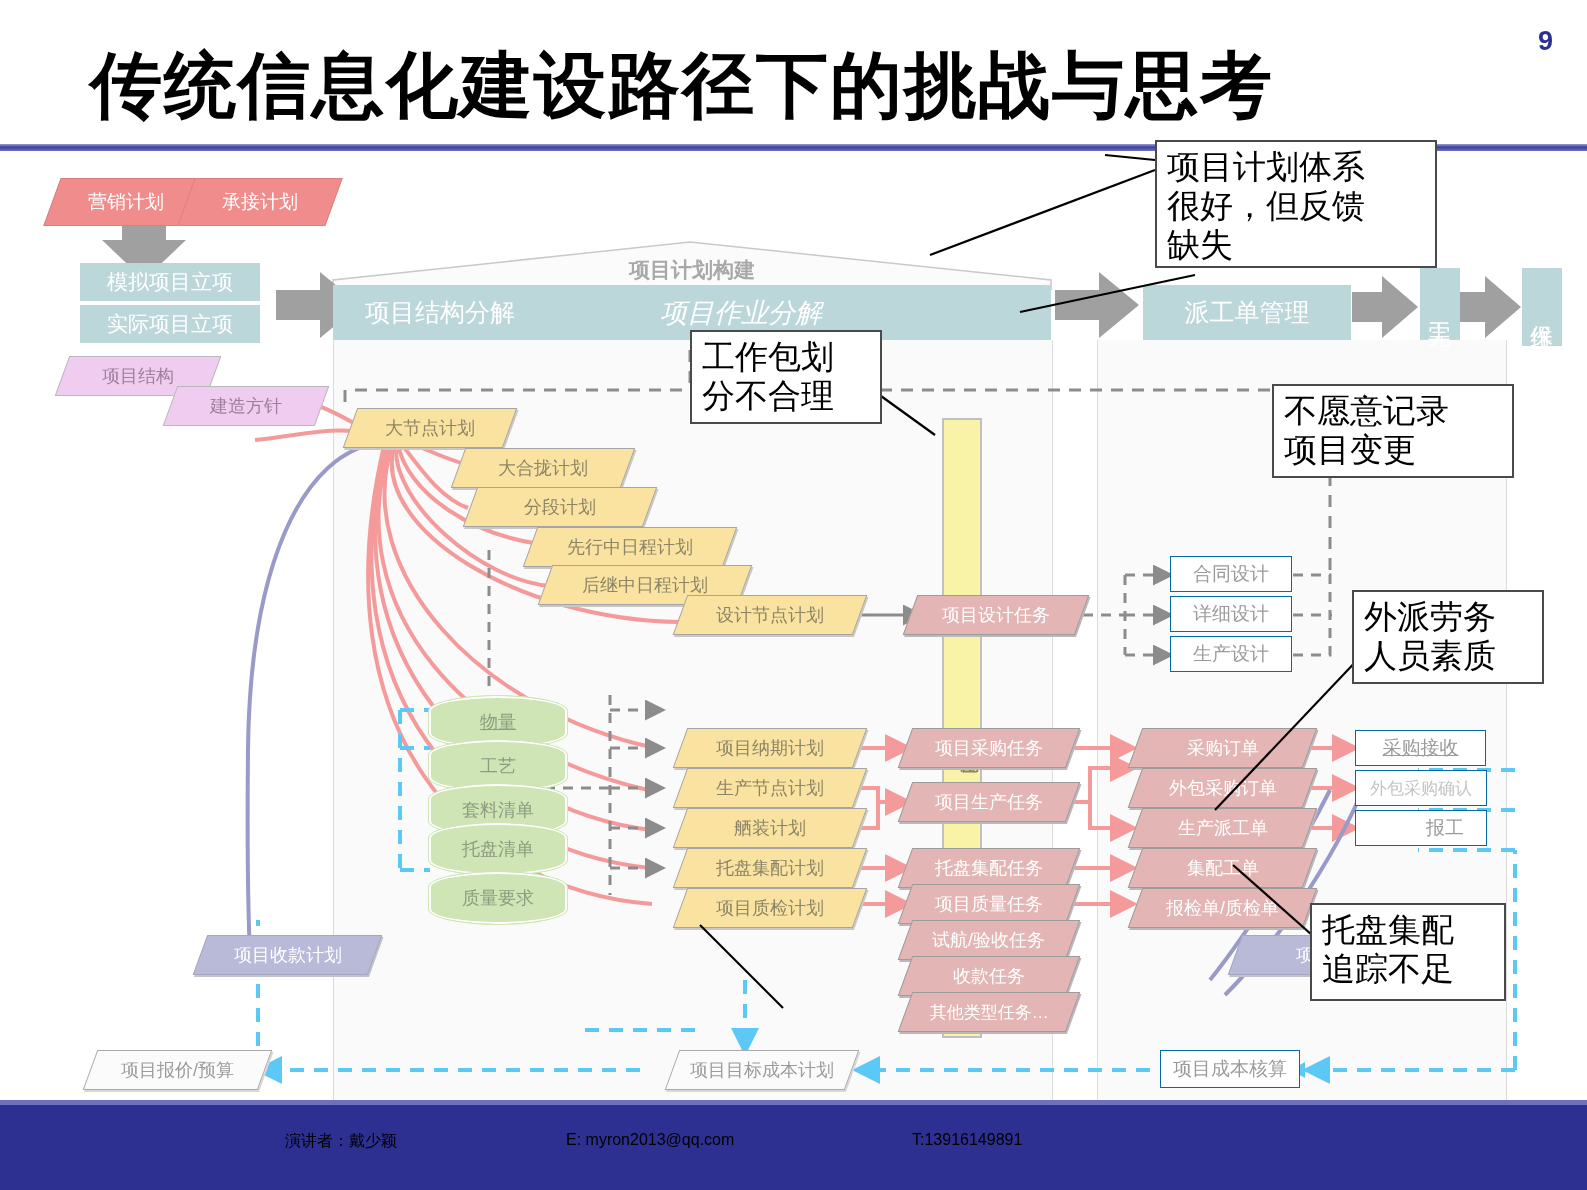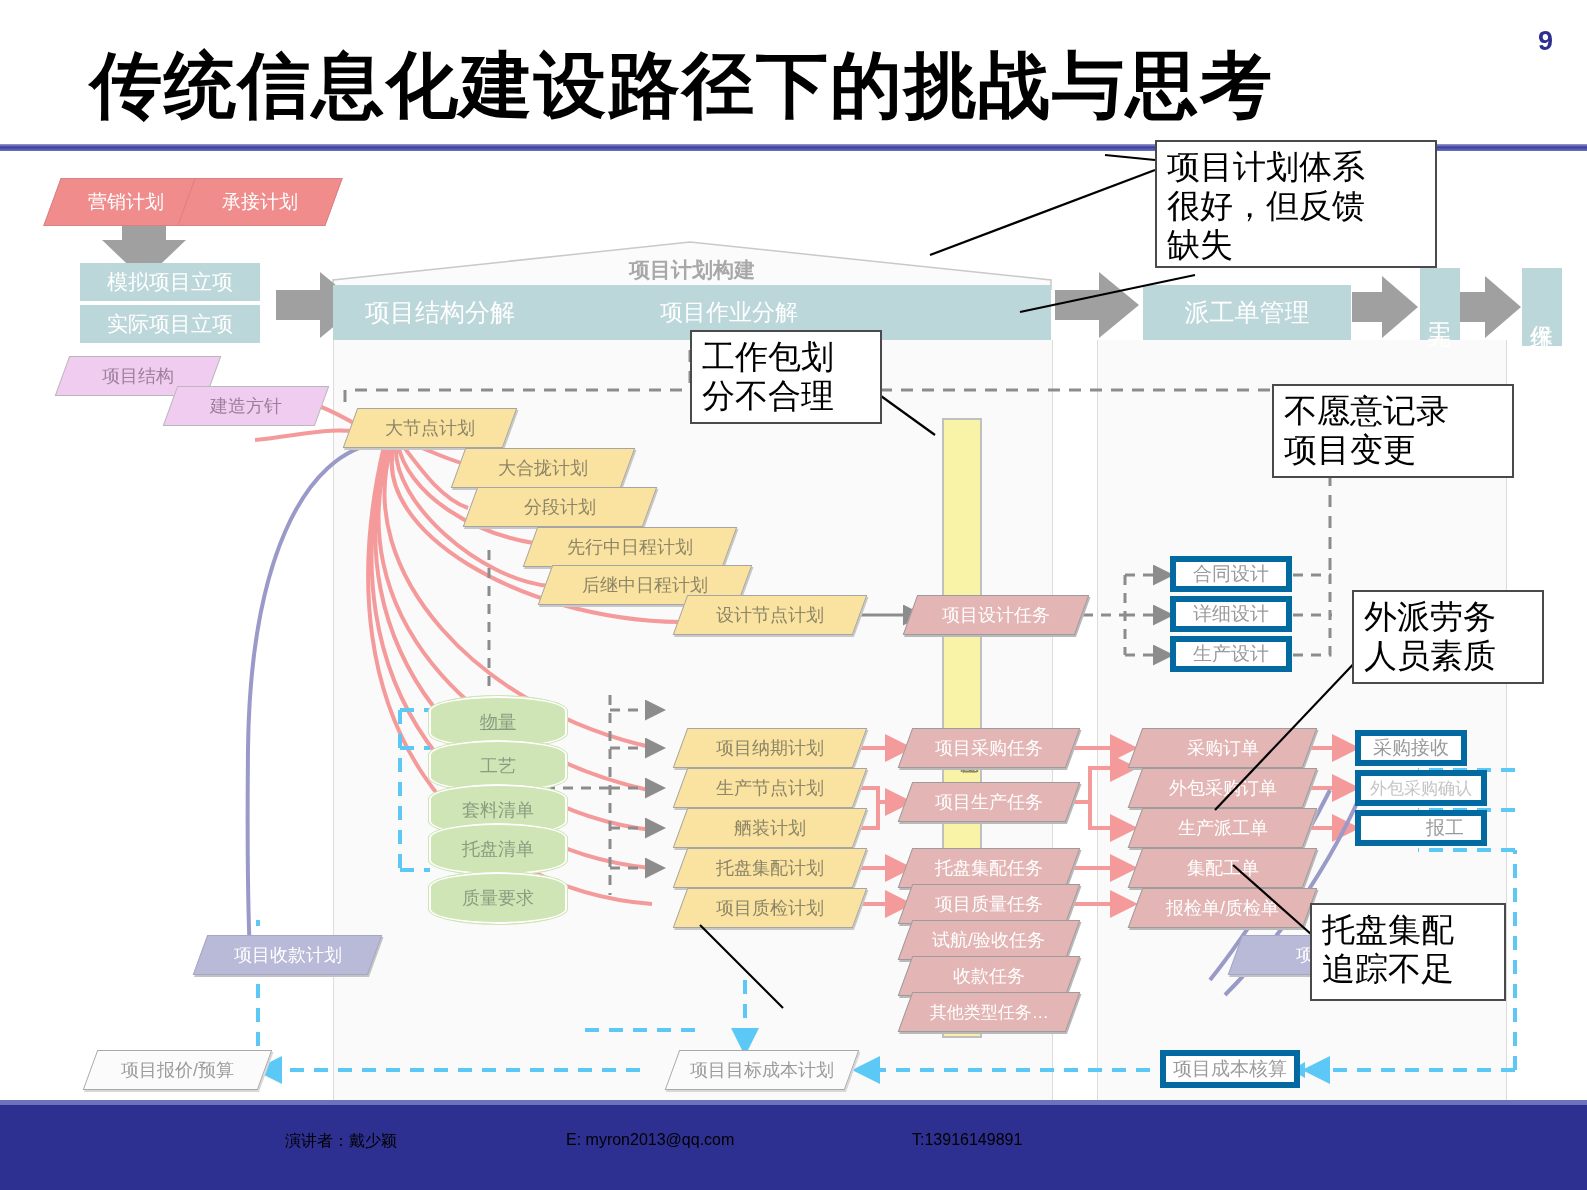--- a/index.html
+++ b/index.html
@@ -35,21 +35,21 @@
   .para > span{transform:skewX(20deg);display:block;}
 
   .red-para{background:#f08c8c;color:#fff;border:1px solid #d98080;}
   .task-para{background:#e3b5b5;color:#fff;border:1px solid #9c9c9c;box-shadow:2px 2px 0 #b9b9b9;}
   .mauve-para{background:#edc8ee;background:#f0cdf0;color:#9b7f9b;border:1px solid #b9b9b9;}
   .yellow-para{background:#fae3a0;color:#8d8566;border:1px solid #a5a5a5;box-shadow:2px 2px 0 #c8c8c8;}
   .purple-para{background:#b9b9d8;color:#fff;border:1px solid #a7a7c4;box-shadow:2px 2px 0 #c3c3c3;}
   .white-para{background:#fbfbfb;color:#9b9b9b;border:1px solid #a9a9a9;box-shadow:2px 2px 0 #d8d8d8;}
 
   .teal-box{background:#bcd7da;color:#fff;border:0;}
-  .white-box{background:#fff;color:#9b9b9b;border:6px solid #0369a1;}
+  .white-box{background:#fff;color:#9b9b9b;border:1px solid #0369a1;}
   .vert{writing-mode:vertical-rl;text-orientation:upright;line-height:1.05;}
 
   
   .cyl{position:absolute;width:138px;height:52px;background:#cfe5b6;border:1px solid #cfe5b6;
        border-radius:50%/16px;display:flex;align-items:center;justify-content:center;
        color:#8d9c80;font-size:18px;box-shadow:0 0 0 2px #fff inset;}
 
   
   #plan-banner{position:absolute;left:333px;top:100px;width:718px;height:40px;
                color:#a8a8a8;font-size:21px;display:flex;align-items:center;justify-content:center;font-weight:bold;}
@@ -214,21 +214,21 @@
   </div>
   <div class="node para mauve-para" style="left:170px;top:236px;width:152px;height:40px;">
     <span>建造方针</span>
   </div>
 
   <div id="plan-banner">项目计划构建</div>
   <div id="plan-band"></div>
   <div class="node" style="left:345px;top:135px;width:250px;height:55px;color:#fff;font-size:25px;justify-content:flex-start;padding-left:20px;">
     <span>项目结构分解</span>
   </div>
-  <div class="node" style="left:660px;top:135px;width:250px;height:55px;color:#fff;font-size:23px;justify-content:flex-start;">
+  <div class="node" style="left:660px;top:135px;width:250px;height:55px;color:#fff;font-size:27px;justify-content:flex-start;font-style:italic;">
     <span>项目作业分解</span>
   </div>
 
   <div class="node teal-box" style="left:1143px;top:135px;width:208px;height:55px;font-size:25px;">
     <span>派工单管理</span>
   </div>
   <div class="node teal-box vert" style="left:1420px;top:118px;width:40px;height:72px;font-size:23px;">
     <span>完工</span>
   </div>
   <div class="node teal-box vert" style="left:1522px;top:118px;width:40px;height:78px;font-size:23px;">
@@ -334,21 +334,21 @@
   <div class="node para task-para" style="left:1135px;top:658px;width:175px;height:40px;">
     <span>生产派工单</span>
   </div>
   <div class="node para task-para" style="left:1135px;top:698px;width:175px;height:40px;">
     <span>集配工单</span>
   </div>
   <div class="node para task-para" style="left:1135px;top:738px;width:175px;height:40px;">
     <span>报检单/质检单</span>
   </div>
 
-  <div class="node white-box" style="left:1355px;top:580px;width:112px;height:36px;font-size:19px;">
+  <div class="node white-box" style="left:1355px;top:580px;width:131px;height:36px;font-size:19px;text-decoration:underline;">
     <span>采购接收</span>
   </div>
   <div class="node white-box" style="left:1355px;top:620px;width:132px;height:36px;font-size:17px;color:#c4c4c4;">
     <span>外包采购确认</span>
   </div>
   <div class="node white-box" style="left:1355px;top:660px;width:132px;height:36px;font-size:19px;padding-left:48px;">
     <span>报工</span>
   </div>
 
   <div class="node para purple-para" style="left:200px;top:785px;width:175px;height:40px;">

